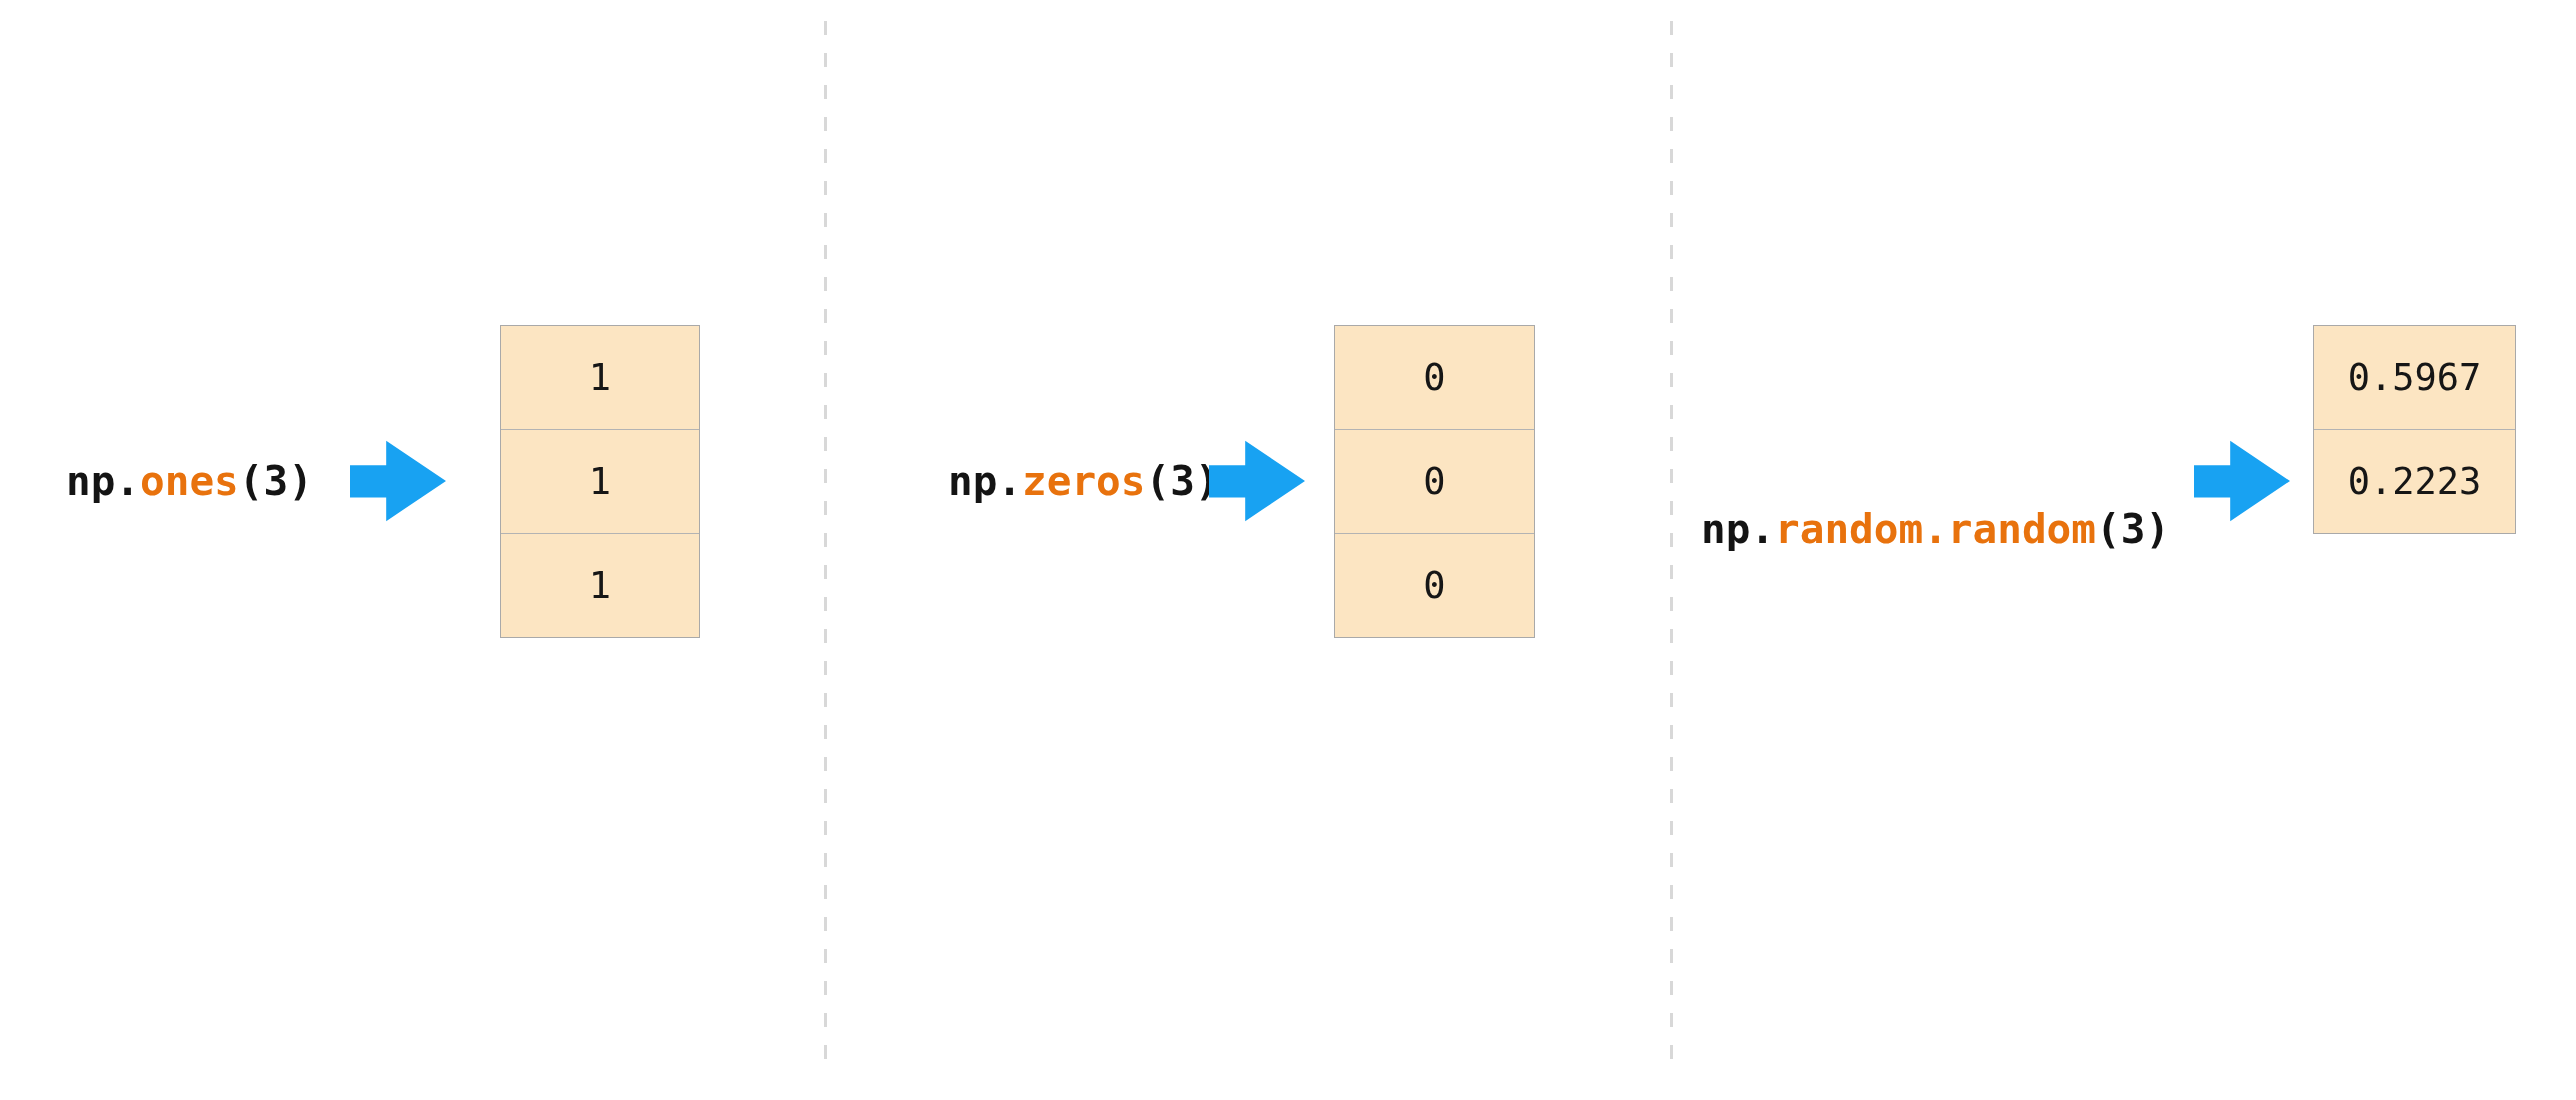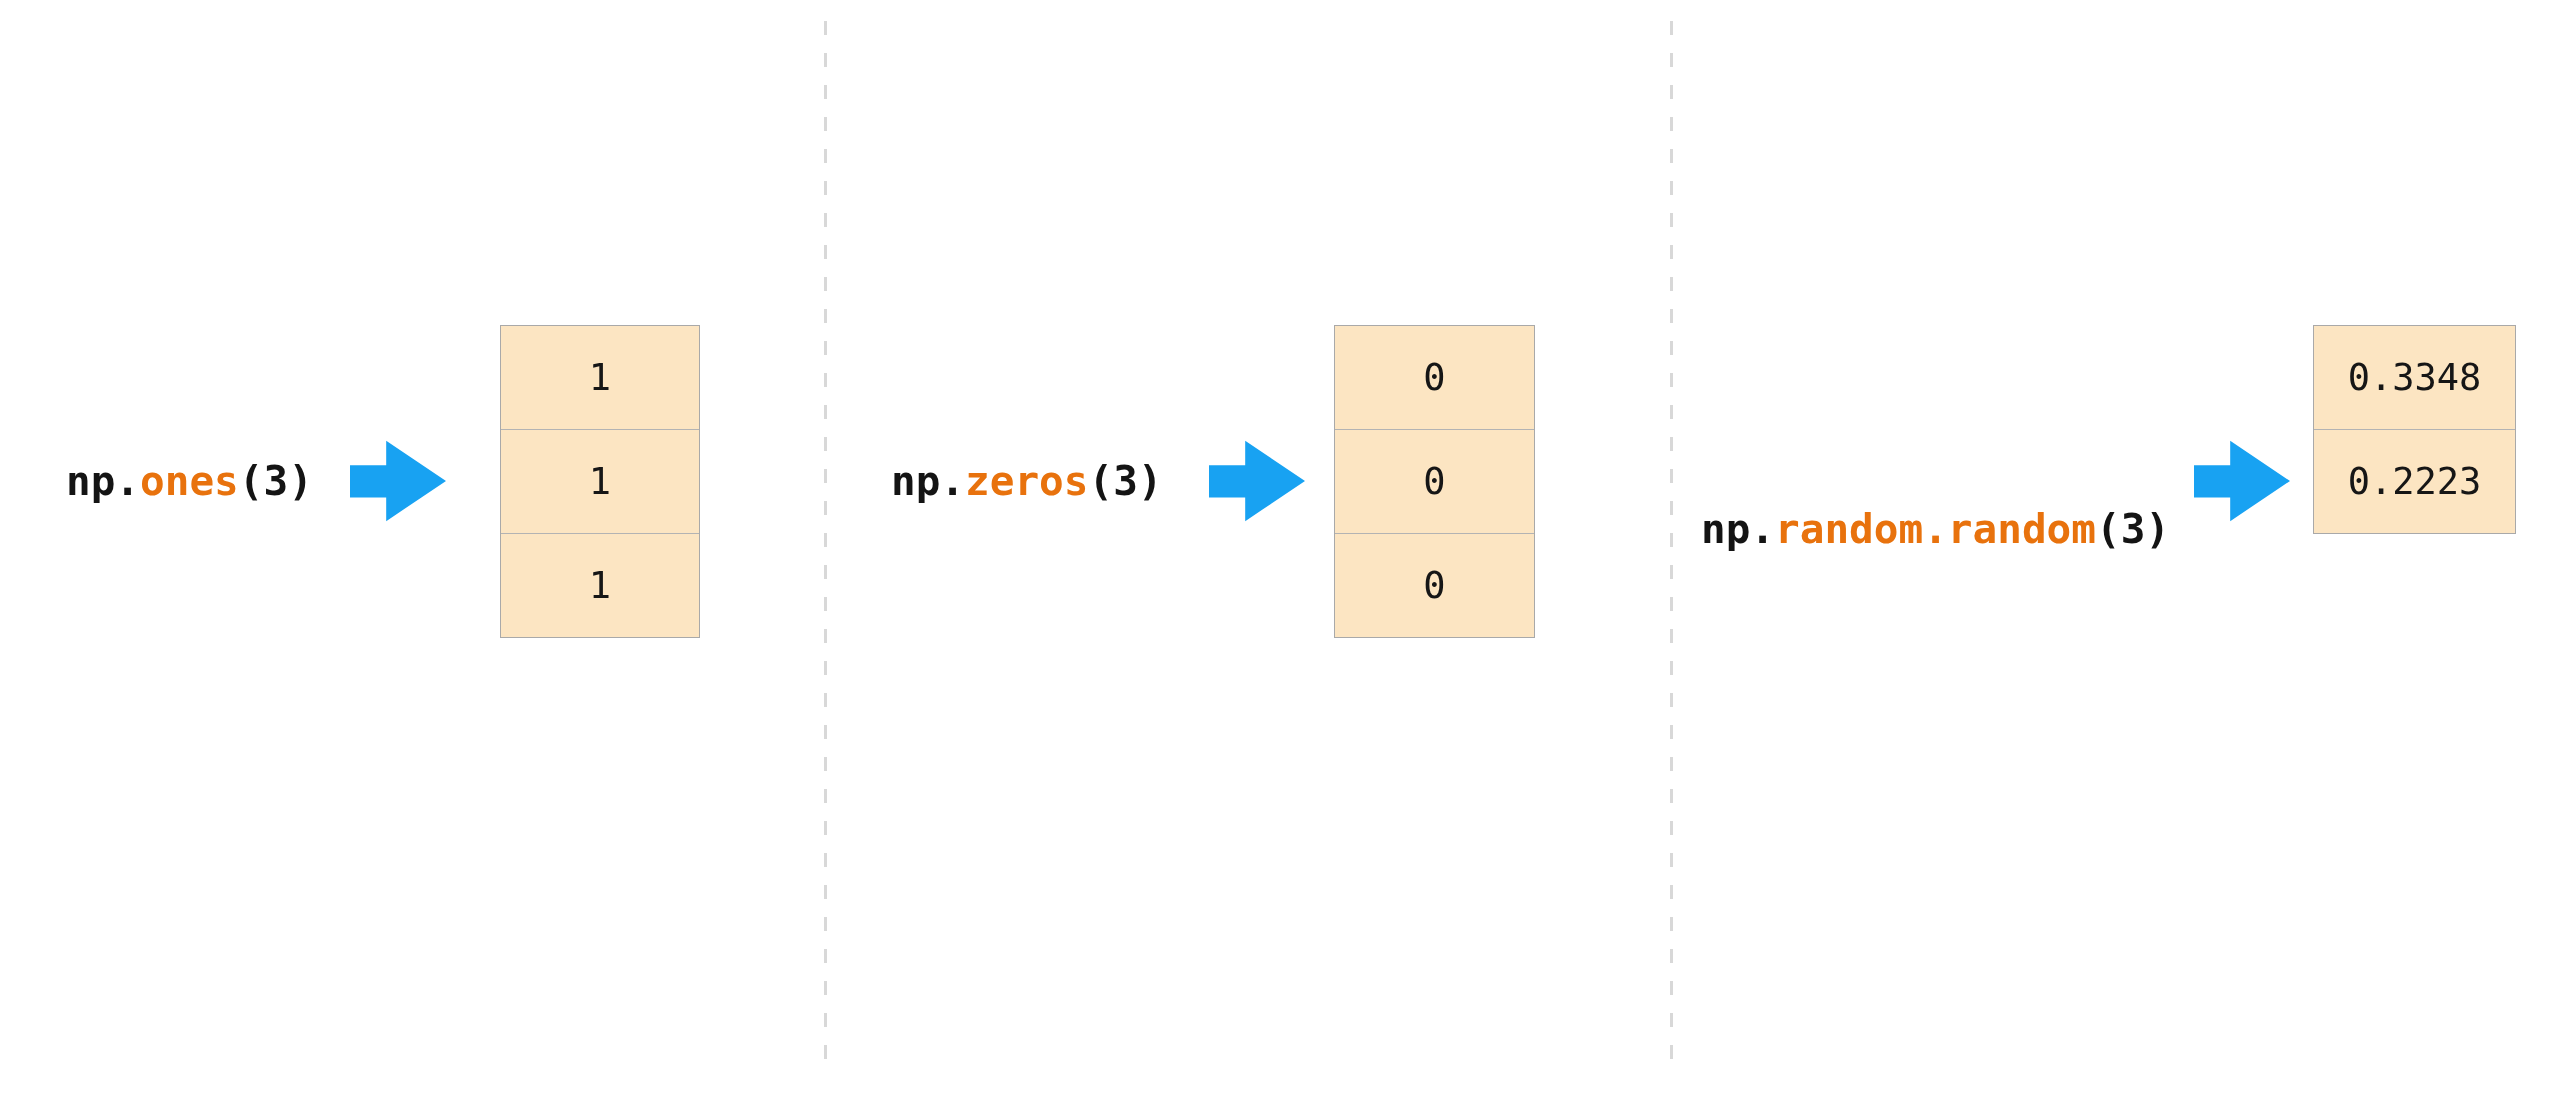--- a/index.html
+++ b/index.html
@@ -37,21 +37,21 @@
     top: 481px;
     transform: translateY(-50%);
     font-size: 41px;
     font-weight: bold;
     line-height: 1;
     white-space: nowrap;
     color: #141414;
   }
   .code-label .fn { color: #e8720d; text-align: right; }
   .p1 .code-label { left: 66px; }
-  .p2 .code-label { left: 891px; }
+  .p2 .code-label { left: 948px; }
   .p3 .code-label { left: 1701px; margin-top: 48px; }
 
   
   .arrow {
     position: absolute;
     top: 481px;
     transform: translateY(-50%);
     width: 96px;
     height: 96px;
     display: block;
@@ -117,19 +117,19 @@
       <div class="cell">0</div>
     </div>
   </section>
 
   <section class="panel p3">
     <div class="code-label"><span>np.</span><span class="fn">random.random</span><span>(3)</span></div>
     <svg class="arrow" viewBox="0 0 122 122" xmlns="http://www.w3.org/2000/svg">
       <path d="M0 41 L46 41 L46 10 L122 61 L46 112 L46 82 L0 82 Z" fill="#18a2f2"></path>
     </svg>
     <div class="array">
-      <div class="cell">0.3348</div>
+      <div class="cell">0.5967</div>
       <div class="cell">0.2223</div>
     </div>
   </section>
 
 </div>
 
 
 </body></html>

